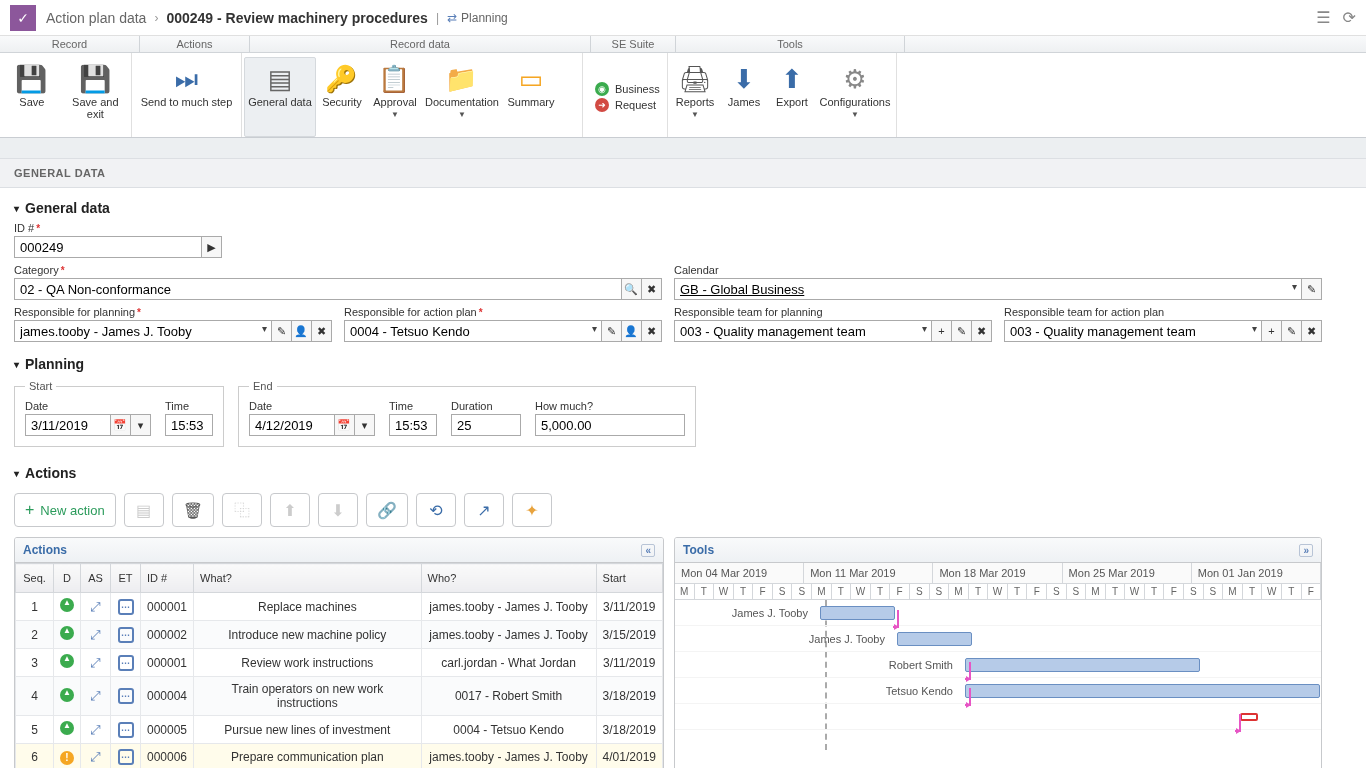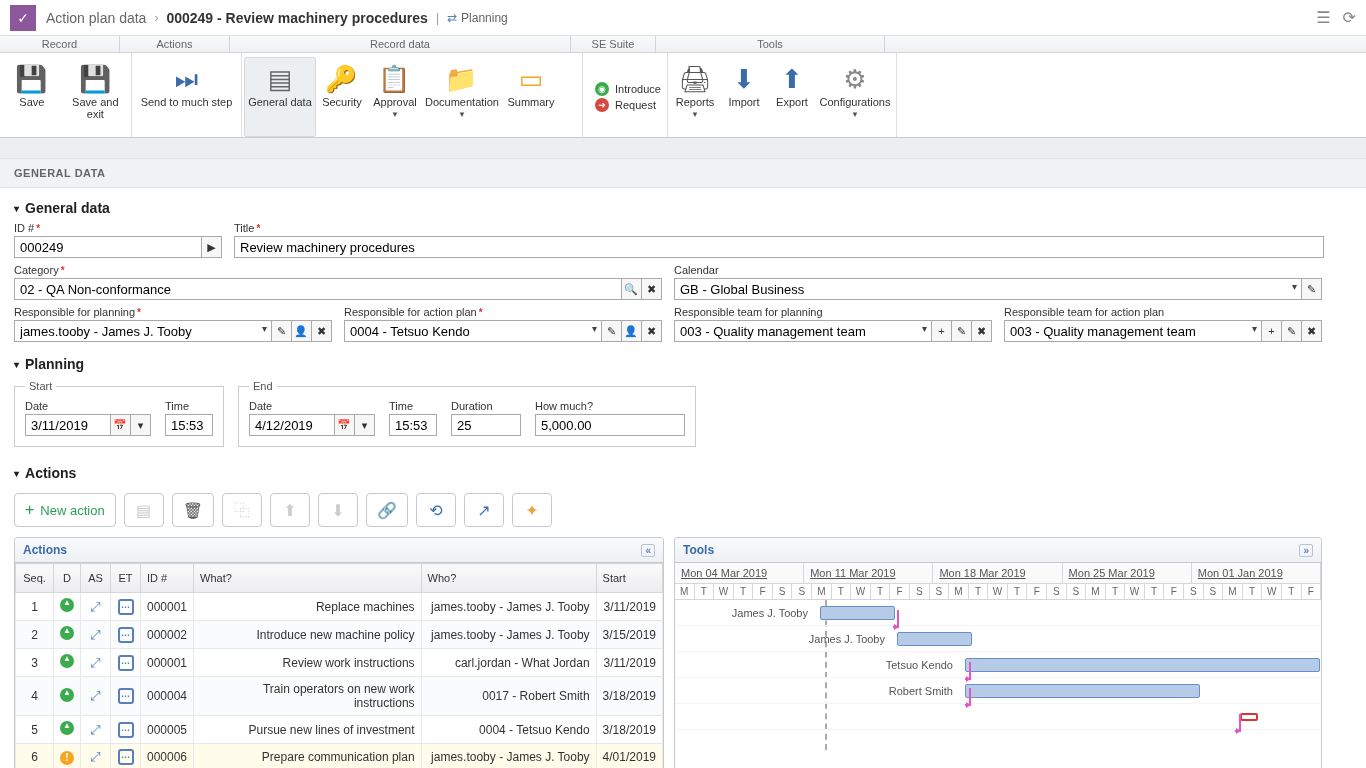--- a/index.html
+++ b/index.html
@@ -55,34 +55,34 @@
 .tbtn.disabled { color:#ccc; }
 
 
 .split { display:flex; padding:0 14px; gap:10px; }
 .panel { border:1px solid #c7c9cc; border-radius:3px; overflow:hidden; }
 .panel-h { background:linear-gradient(#f9fafb,#eef1f4); border-bottom:1px solid #c7c9cc; padding:5px 8px; font-size:12px; color:#3a6ca8; font-weight:bold; display:flex; align-items:center; }
 .panel-h .toggle { margin-left:auto; border:1px solid #b8c4d6; border-radius:2px; padding:0 3px; color:#5a7fb8; font-size:10px; cursor:pointer; }
 
 .grid { width:100%; border-collapse:collapse; font-size:12px; }
 .grid th { background:linear-gradient(#fafafa,#ededf0); border:1px solid #d4d7db; padding:8px 6px; text-align:left; font-weight:normal; color:#333; font-size:11px; }
-.grid td { border:1px solid #e6e8eb; padding:5px 6px; background:#fff; text-align:right; }
+.grid td { border:1px solid #e6e8eb; padding:5px 6px; background:#fff; text-align:center; }
 .grid tr:nth-child(even) td { background:#fafbfc; }
 .grid tr.warn td { background:#fffceb; }
 .grid td.ctr, .grid th.ctr { text-align:center; }
 .dot-g { display:inline-block; width:14px; height:14px; border-radius:50%; background:#3bab4e; position:relative; }
 .dot-g::after { content:"▲"; color:#fff; font-size:8px; position:absolute; top:0; left:3px; }
 .dot-y { display:inline-block; width:14px; height:14px; border-radius:50%; background:#f5a623; color:#fff; text-align:center; line-height:14px; font-size:10px; font-weight:bold; }
 .mini-ic { color:#5a7fb8; font-size:13px; }
 .et-ic { display:inline-flex; width:16px; height:16px; border:2px solid #5a7fb8; border-radius:3px; align-items:center; justify-content:center; color:#5a7fb8; font-size:9px; font-weight:bold; }
 
 
 .gantt-head { display:flex; flex-direction:column; }
 .gantt-weeks { display:flex; }
-.gantt-weeks div { flex:1; border:1px solid #d4d7db; border-width:0 1px 1px 0; padding:4px 6px; font-size:11px; color:#555; background:#fafafa;text-decoration:underline; }
+.gantt-weeks div { flex:1; border:1px solid #d4d7db; border-width:0 1px 1px 0; padding:4px 6px; font-size:11px; color:#555; background:#fafafa; }
 .gantt-days { display:flex; }
 .gantt-days div { width:20px; text-align:center; border:1px solid #d4d7db; border-width:0 1px 1px 0; font-size:10px; color:#666; padding:2px 0; background:#fff; }
 .gantt-body { position:relative; height:150px; }
 .gantt-row { height:26px; display:flex; align-items:center; position:relative; border-bottom:1px solid #f4f4f4; }
 .gantt-lbl { position:absolute; right: calc(100% - 145px); font-size:11px; color:#555; text-align:right; width:140px; padding-right:6px; }
 .gbar { position:absolute; height:14px; background:#b6cbe8; border:1px solid #6a8fc2; border-radius:2px; }
 .gbar.sm { background:#fff; border:2px solid #d33; height:8px; }
 .gline-today { position:absolute; top:0; bottom:0; border-left:2px dashed #aaa; }
 .dep { position:absolute; border-right:2px solid #e755c5; border-bottom:2px solid #e755c5; }
 .dep::after { content:""; position:absolute; right:-5px; bottom:-4px; border:3px solid transparent; border-left:5px solid #e755c5; }
@@ -98,21 +98,21 @@
   <span class="sep">|</span>
   <span style="color:#5a7fb8;margin-right:4px;">⇄</span>
   <span style="color:#666;">Planning</span>
   <div class="right">
     <span class="icon-gray">☰</span>
     <span class="icon-gray">⟳</span>
   </div>
 </div>
 
 <div class="ribbon-headers">
-  <div style="width:120px">Record</div>
+  <div style="width:140px">Record</div>
   <div style="width:110px">Actions</div>
   <div style="width:341px">Record data</div>
   <div style="width:85px">SE Suite</div>
   <div style="width:229px">Tools</div>
 </div>
 
 <div class="ribbon">
   <div class="rib-group" style="width:132px">
     <div class="rib-btn">
       <div class="ic" style="color:#8c579b">💾</div>
@@ -150,37 +150,37 @@
     </div>
     <div class="rib-btn" style="width:58px">
       <div class="ic" style="color:#f5a623">▭</div>
       <div class="lbl">Summary</div>
     </div>
   </div>
   <div class="rib-group" style="width:85px">
     <div class="suite-col">
       <div class="mini">
         <span class="dot" style="background:#3bab4e">◉</span>
-        <span>Introduce</span>
+        <span>Business</span>
       </div>
       <div class="mini">
         <span class="dot" style="background:#d24a43">➜</span>
         <span>Request</span>
       </div>
     </div>
   </div>
   <div class="rib-group" style="width:229px">
     <div class="rib-btn" style="width:50px">
       <div class="ic" style="color:#555">🖨</div>
       <div class="lbl">Reports</div>
       <div class="caret">▼</div>
     </div>
     <div class="rib-btn" style="width:48px">
       <div class="ic" style="color:#3a6ca8">⬇</div>
-      <div class="lbl">Import</div>
+      <div class="lbl">James</div>
     </div>
     <div class="rib-btn" style="width:48px">
       <div class="ic" style="color:#3a6ca8">⬆</div>
       <div class="lbl">Export</div>
     </div>
     <div class="rib-btn" style="width:78px">
       <div class="ic" style="color:#888">⚙</div>
       <div class="lbl">Configurations</div>
       <div class="caret">▼</div>
     </div>
@@ -198,39 +198,35 @@
   </div>
 
   <div class="form-row">
     <div class="fld" style="width:210px">
       <label><span class="req">ID #</span></label>
       <div class="inwrap">
         <input class="inp" style="width: 188px;" value="000249">
         <div class="sqbtn">▶</div>
       </div>
     </div>
-    <div class="fld" style="flex:1">
-      <label><span class="req">Title</span></label>
-      <input class="inp" style="width: 100%; max-width: 1090px;" value="Review machinery procedures">
-    </div>
   </div>
 
   <div class="form-row">
     <div class="fld" style="width:650px">
       <label><span class="req">Category</span></label>
       <div class="inwrap">
         <input class="inp" style="width: 608px;" value="02 - QA Non-conformance">
         <div class="sqbtn">🔍</div>
         <div class="sqbtn">✖</div>
       </div>
     </div>
     <div class="fld" style="width:650px">
       <label>Calendar</label>
       <div class="inwrap">
-        <span class="selwrap" style="width:628px"><input class="inp" style="width: 100%;" value="GB - Global Business"></span>
+        <span class="selwrap" style="width:628px"><input class="inp" style="width: 100%; text-decoration: underline;" value="GB - Global Business"></span>
         <div class="sqbtn">✎</div>
       </div>
     </div>
   </div>
 
   <div class="form-row">
     <div class="fld" style="width:320px">
       <label><span class="req">Responsible for planning</span></label>
       <div class="inwrap">
         <span class="selwrap" style="width:258px"><input class="inp" style="width: 100%;" value="james.tooby - James J. Tooby"></span>
@@ -495,26 +491,26 @@
         <div class="gline-today" style="left:150px"></div>
       <div class="gantt-row">
             <div class="gantt-lbl" style="left: 0px; right: auto; width: 139px;">James J. Tooby</div>
             <div class="gbar" style="left: 145px; width: 75px;"></div>
           </div>
           <div class="gantt-row">
             <div class="gantt-lbl" style="left: 0px; right: auto; width: 216px;">James J. Tooby</div>
             <div class="gbar" style="left: 222px; width: 75px;"></div>
           </div>
           <div class="gantt-row">
+            <div class="gantt-lbl" style="left: 0px; right: auto; width: 284px;">Robert Smith</div>
+            <div class="gbar" style="left: 290px; width: 235px;"></div>
+          </div>
+          <div class="gantt-row">
             <div class="gantt-lbl" style="left: 0px; right: auto; width: 284px;">Tetsuo Kendo</div>
             <div class="gbar" style="left: 290px; width: 355px;"></div>
-          </div>
-          <div class="gantt-row">
-            <div class="gantt-lbl" style="left: 0px; right: auto; width: 284px;">Robert Smith</div>
-            <div class="gbar" style="left: 290px; width: 235px;"></div>
           </div>
           <div class="gantt-row">
             <div class="gbar sm" style="left: 565px; width: 18px;"></div>
           </div>
           <div class="dep" style="left: 218px; top: 10px; width: 6px; height: 18px;"></div>
           <div class="dep" style="left: 290px; top: 62px; width: 6px; height: 18px;"></div>
           <div class="dep" style="left: 290px; top: 88px; width: 6px; height: 18px;"></div>
           <div class="dep" style="left: 560px; top: 114px; width: 6px; height: 18px;"></div>
         </div>
     </div>

